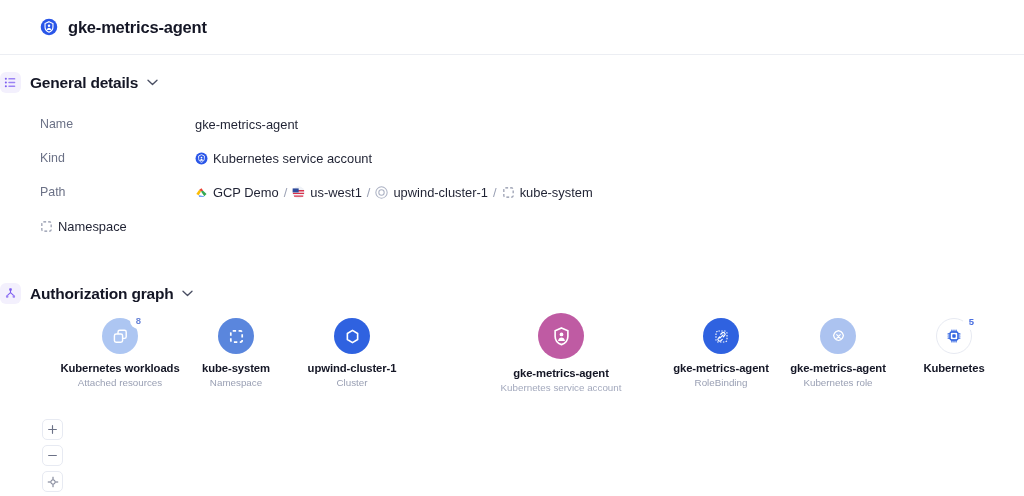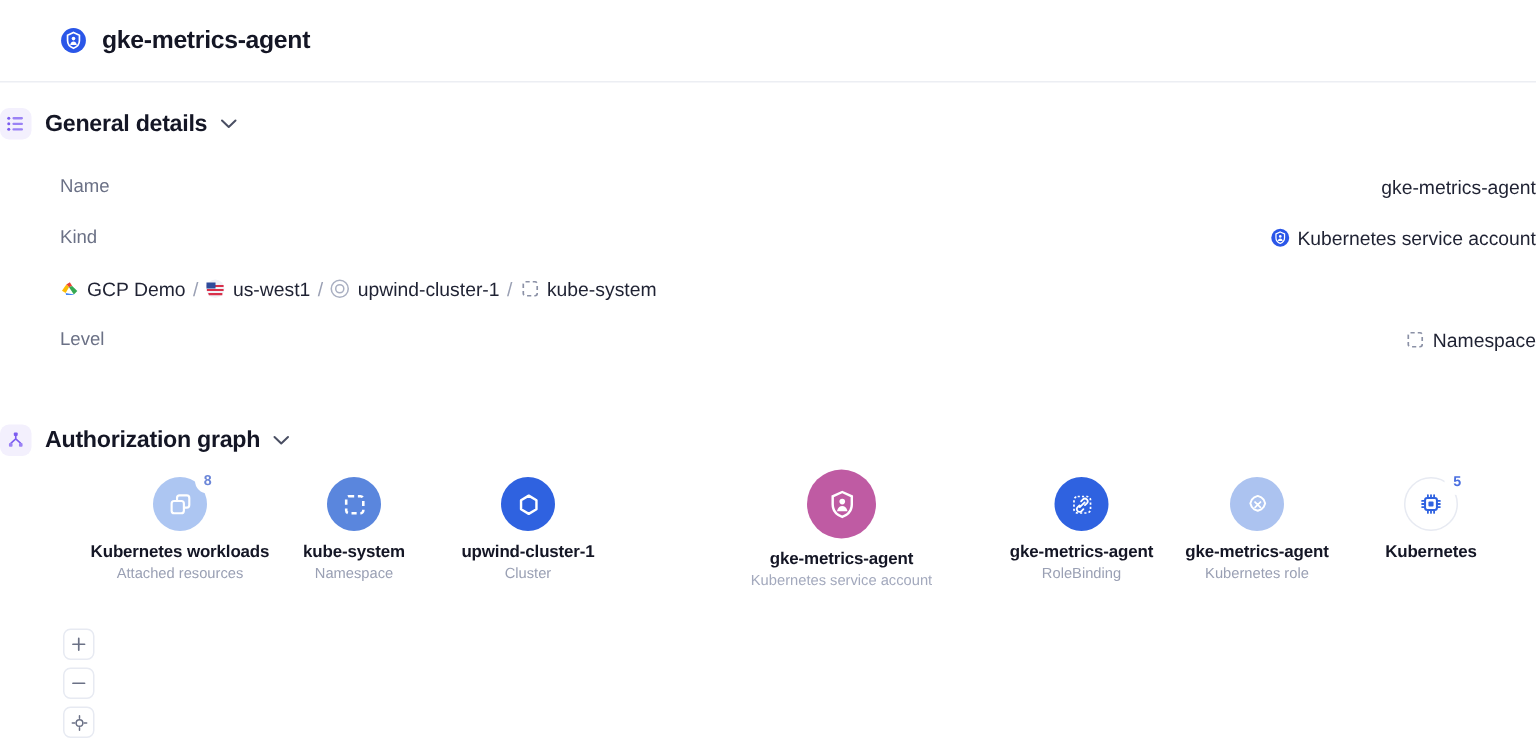--- a/index.html
+++ b/index.html
@@ -31,21 +31,21 @@
     width: 21px; height: 21px; border-radius: 6px;
     background: #f3f0fd;
     display: flex; align-items: center; justify-content: center;
     margin-right: 9px; flex: 0 0 auto;
   }
   .sec-title { font-size: 15.5px; font-weight: bold; color: #141625; letter-spacing: -0.2px; }
   .chev { margin-left: 9px; display:block; }
 
   
   .details { margin-top: 14px; padding-left: 40px; }
-  .drow { display: flex; align-items: center; height: 34px; justify-content: space-between; }
+  .drow { display: flex; align-items: center; height: 34px; }
   .dlabel { width: 155px; font-size: 12.4px; color: #6b7186; flex: 0 0 auto; }
   .dvalue { font-size: 12.9px; color: #1f2233; display: flex; align-items: center; white-space: nowrap; }
   .dvalue .ic { margin-right: 5px; display: inline-flex; align-items:center; flex:0 0 auto; }
   .sep { color: #9aa0b4; margin: 0 5px; }
   .crumb { display:inline-flex; align-items:center; }
   .crumb .ic { margin-right: 5px; }
 
   
   .graph-wrap { position: relative; height: 200px; margin-top: 14px; }
   .edges { position: absolute; left: 0; top: 0; }
@@ -132,20 +132,21 @@
           <path d="M10 4.1 L14.4 6.1 V10 c0 3-2.1 4.9-4.4 5.8 C7.7 14.9 5.6 13 5.6 10 V6.1 Z" fill="none" stroke="#fff" stroke-width="1.3"></path>
           <circle cx="10" cy="8.6" r="1.35" fill="#fff"></circle>
           <path d="M7.5 13.3 c0.4-1.7 1.3-2.5 2.5-2.5 s2.1 0.8 2.5 2.5 z" fill="#fff"></path>
         </svg>
       </span>
       <span>Kubernetes service account</span>
     </div>
   </div>
 
   <div class="drow">
+    <div class="dlabel">Path</div>
     <div class="dvalue">
 
       <span class="crumb">
         <span class="ic">
           <svg width="13" height="11" viewBox="0 0 16 13">
             <path d="M8.1 1.2 L10 4.2 L7.4 5.2 L5.2 3.1 Z" fill="#ea4335"></path>
             <path d="M5.2 3.1 L7.4 5.2 L4.6 9.9 L1.6 8.2 Z" fill="#fbbc04"></path>
             <path d="M10 4.2 L14.2 8.4 L11.4 11.2 L7.4 5.2 Z" fill="#34a853"></path>
             <path d="M4.6 9.9 L11.4 11.2 L11 11.7 L5 11.7 Z" fill="#4285f4"></path>
           </svg>
@@ -183,21 +184,20 @@
             <rect x="2" y="2" width="10" height="10" rx="1.6" fill="none" stroke="#8b91a6" stroke-width="1.2" stroke-dasharray="3 2.2"></rect>
           </svg>
         </span>
         <span>kube-system</span>
       </span>
 
     </div>
   </div>
 
   <div class="drow">
-    <div class="dlabel">Level</div>
     <div class="dvalue">
       <span class="ic">
         <svg width="13" height="13" viewBox="0 0 14 14">
           <rect x="2" y="2" width="10" height="10" rx="1.6" fill="none" stroke="#8b91a6" stroke-width="1.2" stroke-dasharray="3 2.2"></rect>
         </svg>
       </span>
       <span>Namespace</span>
     </div>
   </div>
 

